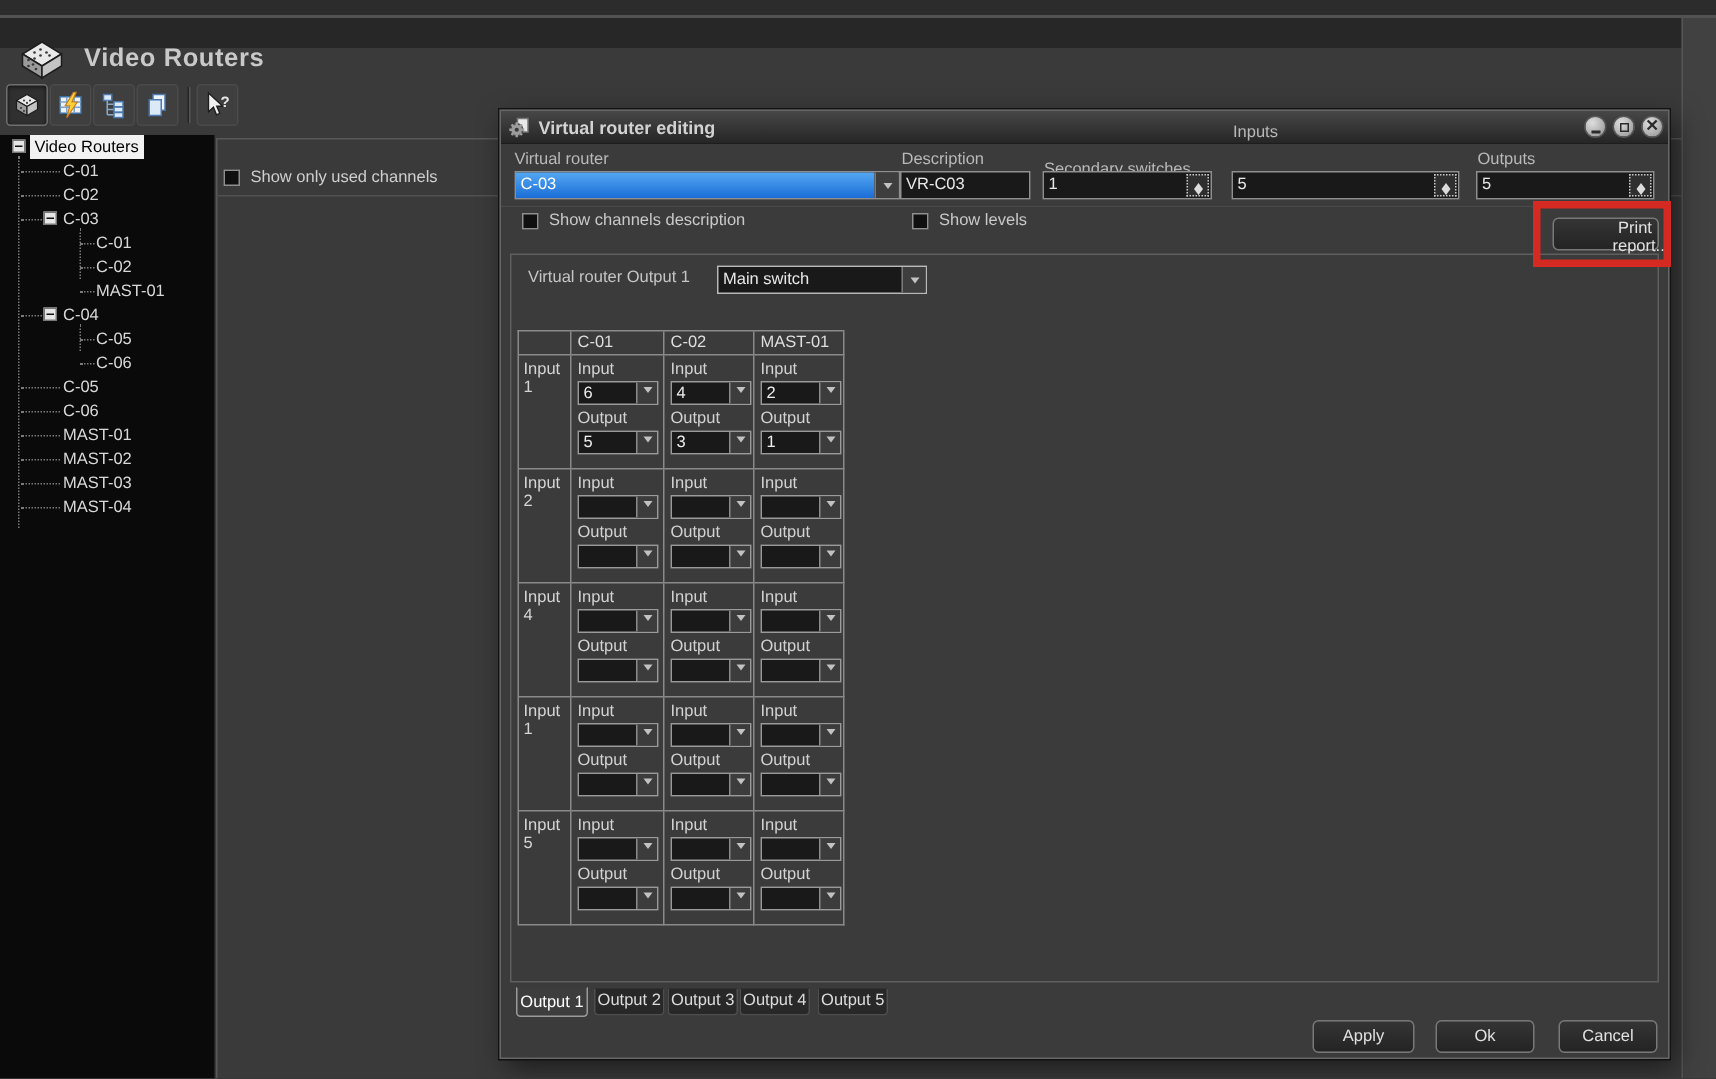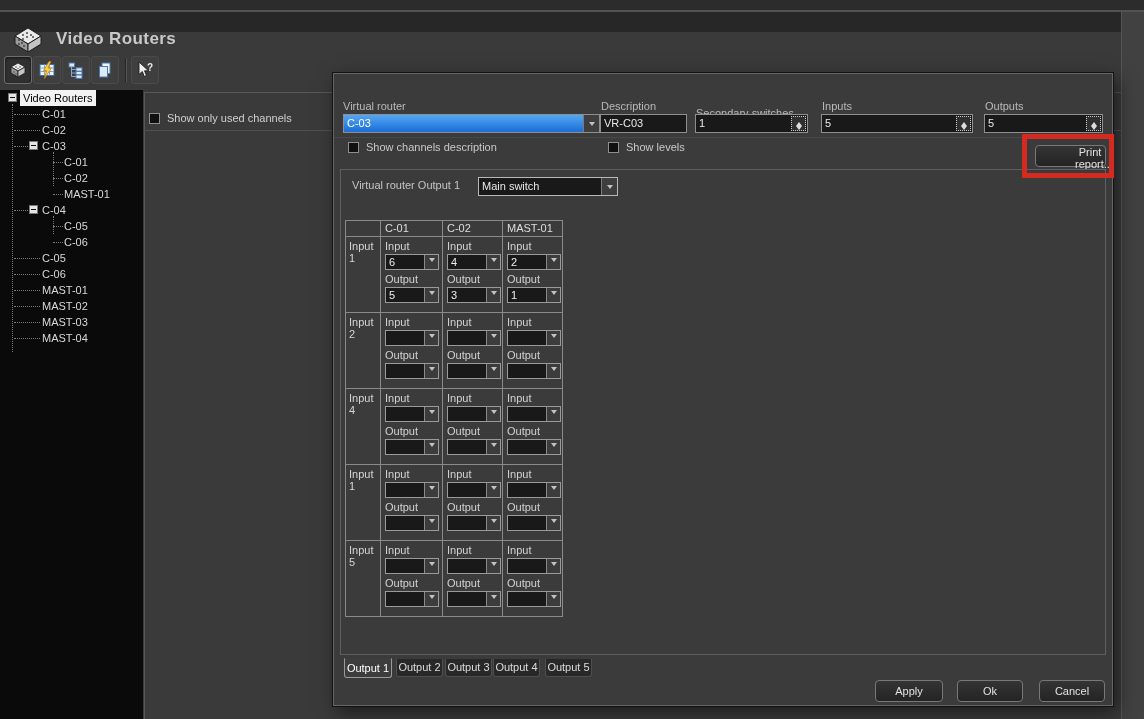--- a/index.html
+++ b/index.html
@@ -263,25 +263,45 @@
   <div class="main-top-border"></div>
   <div class="main-left-border"></div>
   <div class="main-divider"></div>
   <div class="main-cb">
     <span class="checkbox"></span>
     <span>Show only used channels</span>
   </div>
 
   <div class="dialog">
 
+    <div class="dlg-title">
+      <svg width="16" height="16" viewBox="0 0 16 16">
+        <rect x="7" y="2" width="7" height="9" fill="#e8e8e8" stroke="#777"></rect>
+        <circle cx="6.5" cy="9.5" r="4" fill="#9c9c9c" stroke="#4e4e4e"></circle>
+        <circle cx="6.5" cy="9.5" r="1.4" fill="#3b3b3b"></circle>
+        <path d="M6.5 4.5 v2 M6.5 12.5 v2 M1.5 9.5 h2 M9.5 9.5 h2 M3 6 l1.4 1.4 M8.6 11.6 L10 13 M10 6 L8.6 7.4 M4.4 11.6 L3 13" stroke="#9c9c9c" stroke-width="1.6"></path>
+      </svg>
+      <span class="txt">Virtual router editing</span>
+      <div class="winbtns">
+        <div class="winbtn">
+            <i class="bar"></i>
+          </div>
+        <div class="winbtn">
+            <i class="box"></i>
+          </div>
+        <div class="winbtn">
+            <span class="x">✕</span>
+          </div>
+      </div>
+    </div>
 
     <span class="flabel" style="left:9px; top:26px;">Virtual router</span>
     <span class="flabel" style="left:267px; top:26px;">Description</span>
     <span class="flabel" style="left:362px; top:33px;">Secondary switches</span>
-    <span class="flabel" style="left:488px; top:26px;">Inputs</span>
+    <span class="flabel" style="left:488px; top:8px;">Inputs</span>
     <span class="flabel" style="left:651px; top:26px;">Outputs</span>
 
     <div class="combo" style="left:9px; top:40px; width:257px;">
       <span class="cval sel">C-03</span>
       <span class="cbtn">
           <i class="tri"></i>
         </span>
     </div>
 
     <div class="tinput" style="left:266px; top:40px; width:87px; padding-top:2px;">VR-C03</div>

